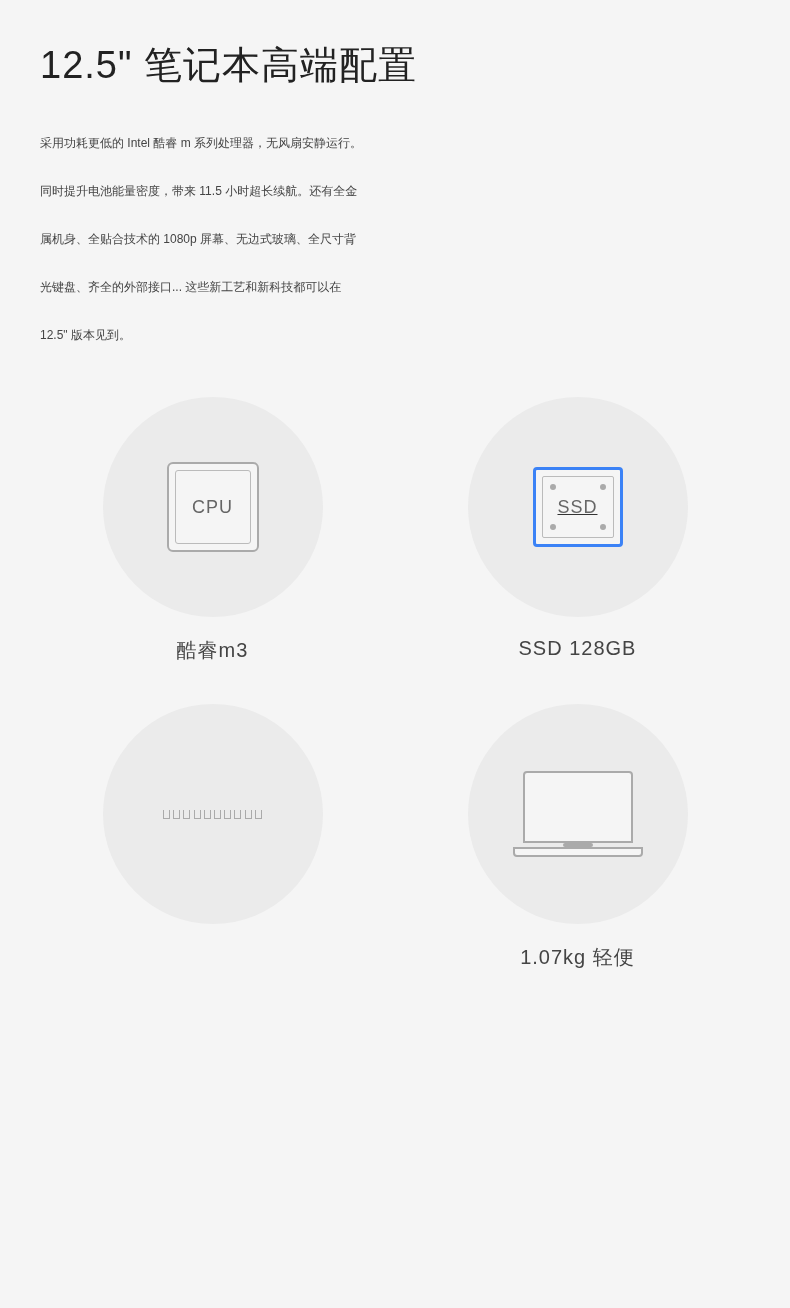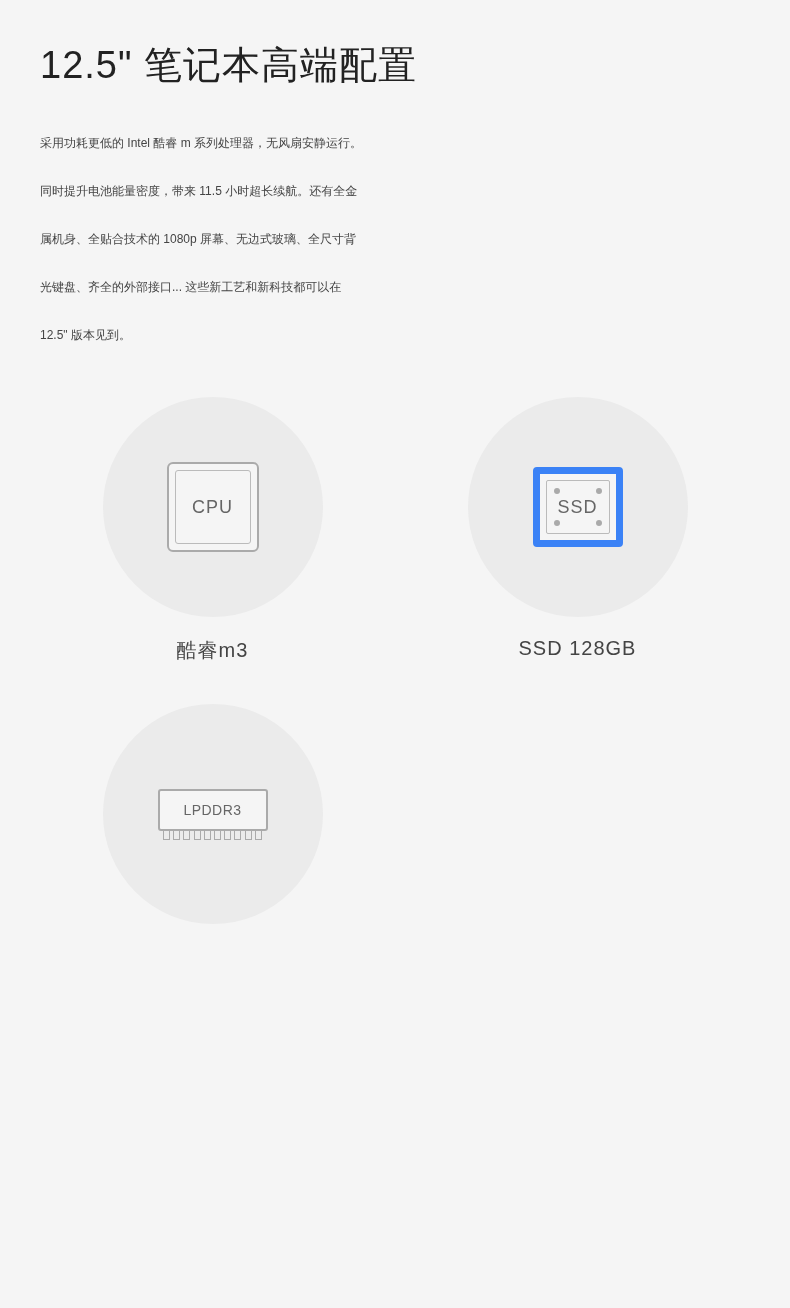--- a/index.html
+++ b/index.html
@@ -99,27 +99,28 @@
       color: #666;
       letter-spacing: 1px;
       position: relative;
       z-index: 1;
     }
 
     
     .ssd-chip {
       width: 90px;
       height: 80px;
-      border: 7px solid #3b82f6;
+      border: 3px solid #3b82f6;
       border-radius: 4px;
       display: flex;
       align-items: center;
       justify-content: center;
       position: relative;
       background: #f5f5f5;
+      text-decoration: underline;
     }
 
     .ssd-chip::before {
       content: '';
       position: absolute;
       top: 6px;
       left: 6px;
       right: 6px;
       bottom: 6px;
       border: 1.5px solid #bbb;
@@ -250,33 +251,40 @@
           <span class="ssd-text">SSD</span>
         </div>
       </div>
     </div>
     <span class="spec-label">SSD 128GB</span>
   </div>
 
   <div class="spec-item">
     <div class="spec-circle">
       <div class="ram-module">
-        <div class="ram-body">
-          <span class="ram-text">LPDDR3</span>
+        <div class="ram-bottom-teeth">
+          <div class="ram-tooth"></div>
+          <div class="ram-tooth"></div>
+          <div class="ram-tooth"></div>
+          <div class="ram-tooth"></div>
+          <div class="ram-tooth"></div>
+          <div class="ram-tooth"></div>
+          <div class="ram-tooth"></div>
+          <div class="ram-tooth"></div>
+          <div class="ram-tooth"></div>
+          <div class="ram-tooth"></div>
         </div>
-        <div class="ram-bottom-teeth">
-          <div class="ram-tooth"></div>
-          <div class="ram-tooth"></div>
-          <div class="ram-tooth"></div>
-          <div class="ram-tooth"></div>
-          <div class="ram-tooth"></div>
-          <div class="ram-tooth"></div>
-          <div class="ram-tooth"></div>
-          <div class="ram-tooth"></div>
-          <div class="ram-tooth"></div>
-          <div class="ram-tooth"></div>
-        </div>
-      </div>
-    </div>
-  </div>
-
+      </div>
+    </div>
+  </div>
+
+  <div class="spec-item">
+    <div class="spec-circle">
+      <div class="laptop-icon">
+        <div class="laptop-screen"></div>
+        <div class="laptop-hinge"></div>
+        <div class="laptop-base"></div>
+      </div>
+    </div>
+    <span class="spec-label">1.07kg 轻便</span>
+  </div>
 
 </div>
 
 </body></html>

